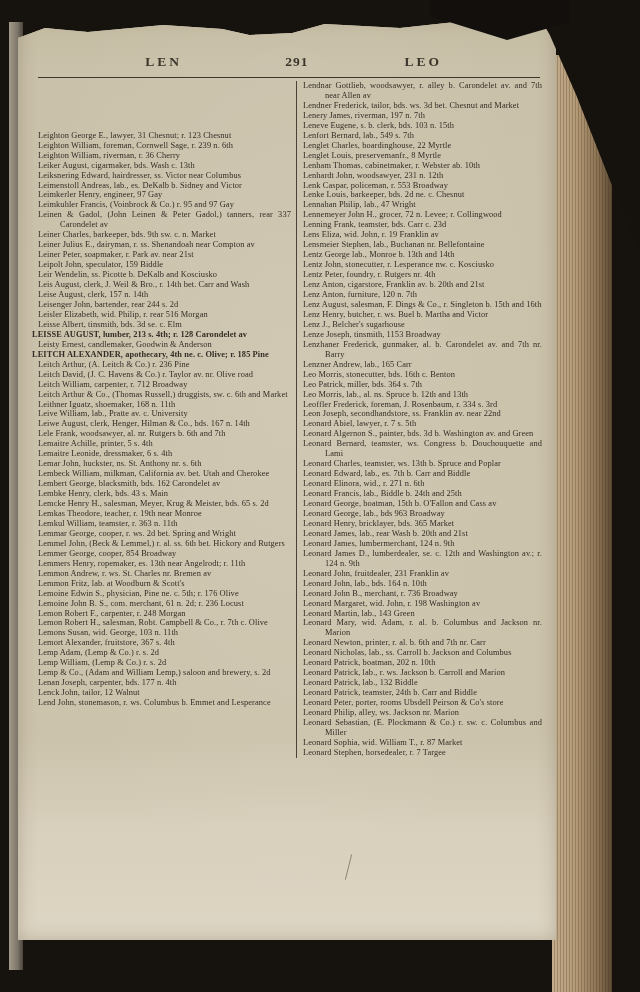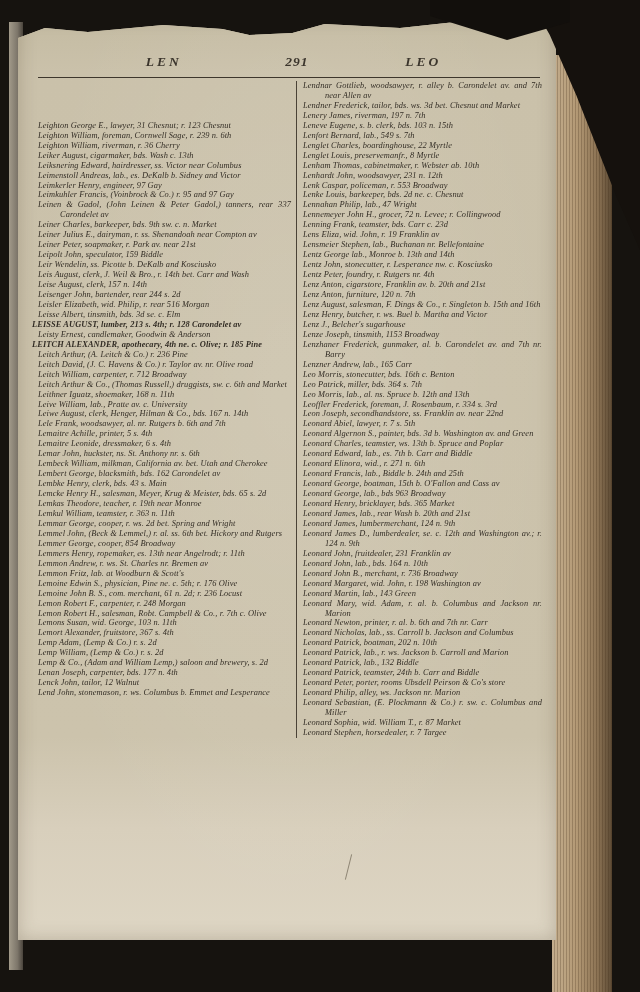--- a/index.html
+++ b/index.html
@@ -43,21 +43,20 @@
       radial-gradient(ellipse at 50% 40%, rgba(255,255,255,.10), rgba(0,0,0,0) 70%),
       linear-gradient(to bottom,#c4bba2 0,#cac1aa 6%,#ccc3ac 78%,#d8cfbc 88%,#ded6c4 100%),
       #c9c0a9;
     box-shadow:inset 0 0 18px rgba(70,55,35,.25);
     clip-path:polygon(0 22px,5% 12px,13% 16px,27% 9px,38% 13px,43% 19px,51% 17px,57% 8px,71% 12px,83% 5px,92% 12px,100% 4px,100% 100%,0 100%);
     z-index:2;
   }
   .page-inner{
     position:absolute;left:20px;right:14px;top:38px;bottom:0;
     color:#37312a;
-    font-style:italic;
   }
   .header-row{
     display:flex;align-items:baseline;
     font-weight:bold;font-size:13.5px;color:#3b352c;
     padding:0 4px 7px 4px;
   }
   .header-row .h-left{width:246px;text-align:center;letter-spacing:3px;}
   .header-row .h-center{flex:1;text-align:center;letter-spacing:1px;}
   .header-row .h-right{width:232px;text-align:center;letter-spacing:3px;}
   .header-rule{
@@ -190,20 +189,21 @@
           <div class="entry">Lenze Joseph, tinsmith, 1153 Broadway</div>
           <div class="entry">Lenzhaner Frederick, gunmaker, al. b. Carondelet av. and 7th nr. Barry</div>
           <div class="entry">Lenzner Andrew, lab., 165 Carr</div>
           <div class="entry">Leo Morris, stonecutter, bds. 16th c. Benton</div>
           <div class="entry">Leo Patrick, miller, bds. 364 s. 7th</div>
           <div class="entry">Leo Morris, lab., al. ns. Spruce b. 12th and 13th</div>
           <div class="entry">Leoffler Frederick, foreman, J. Rosenbaum, r. 334 s. 3rd</div>
           <div class="entry">Leon Joseph, secondhandstore, ss. Franklin av. near 22nd</div>
           <div class="entry">Leonard Abiel, lawyer, r. 7 s. 5th</div>
           <div class="entry">Leonard Algernon S., painter, bds. 3d b. Washington av. and Green</div>
+          <div class="entry">Leonard Bernard, teamster, ws. Congress b. Douchouquette and Lami</div>
           <div class="entry">Leonard Charles, teamster, ws. 13th b. Spruce and Poplar</div>
           <div class="entry">Leonard Edward, lab., es. 7th b. Carr and Biddle</div>
           <div class="entry">Leonard Elinora, wid., r. 271 n. 6th</div>
           <div class="entry">Leonard Francis, lab., Biddle b. 24th and 25th</div>
           <div class="entry">Leonard George, boatman, 15th b. O'Fallon and Cass av</div>
           <div class="entry">Leonard George, lab., bds 963 Broadway</div>
           <div class="entry">Leonard Henry, bricklayer, bds. 365 Market</div>
           <div class="entry">Leonard James, lab., rear Wash b. 20th and 21st</div>
           <div class="entry">Leonard James, lumbermerchant, 124 n. 9th</div>
           <div class="entry">Leonard James D., lumberdealer, se. c. 12th and Washington av.; r. 124 n. 9th</div>

